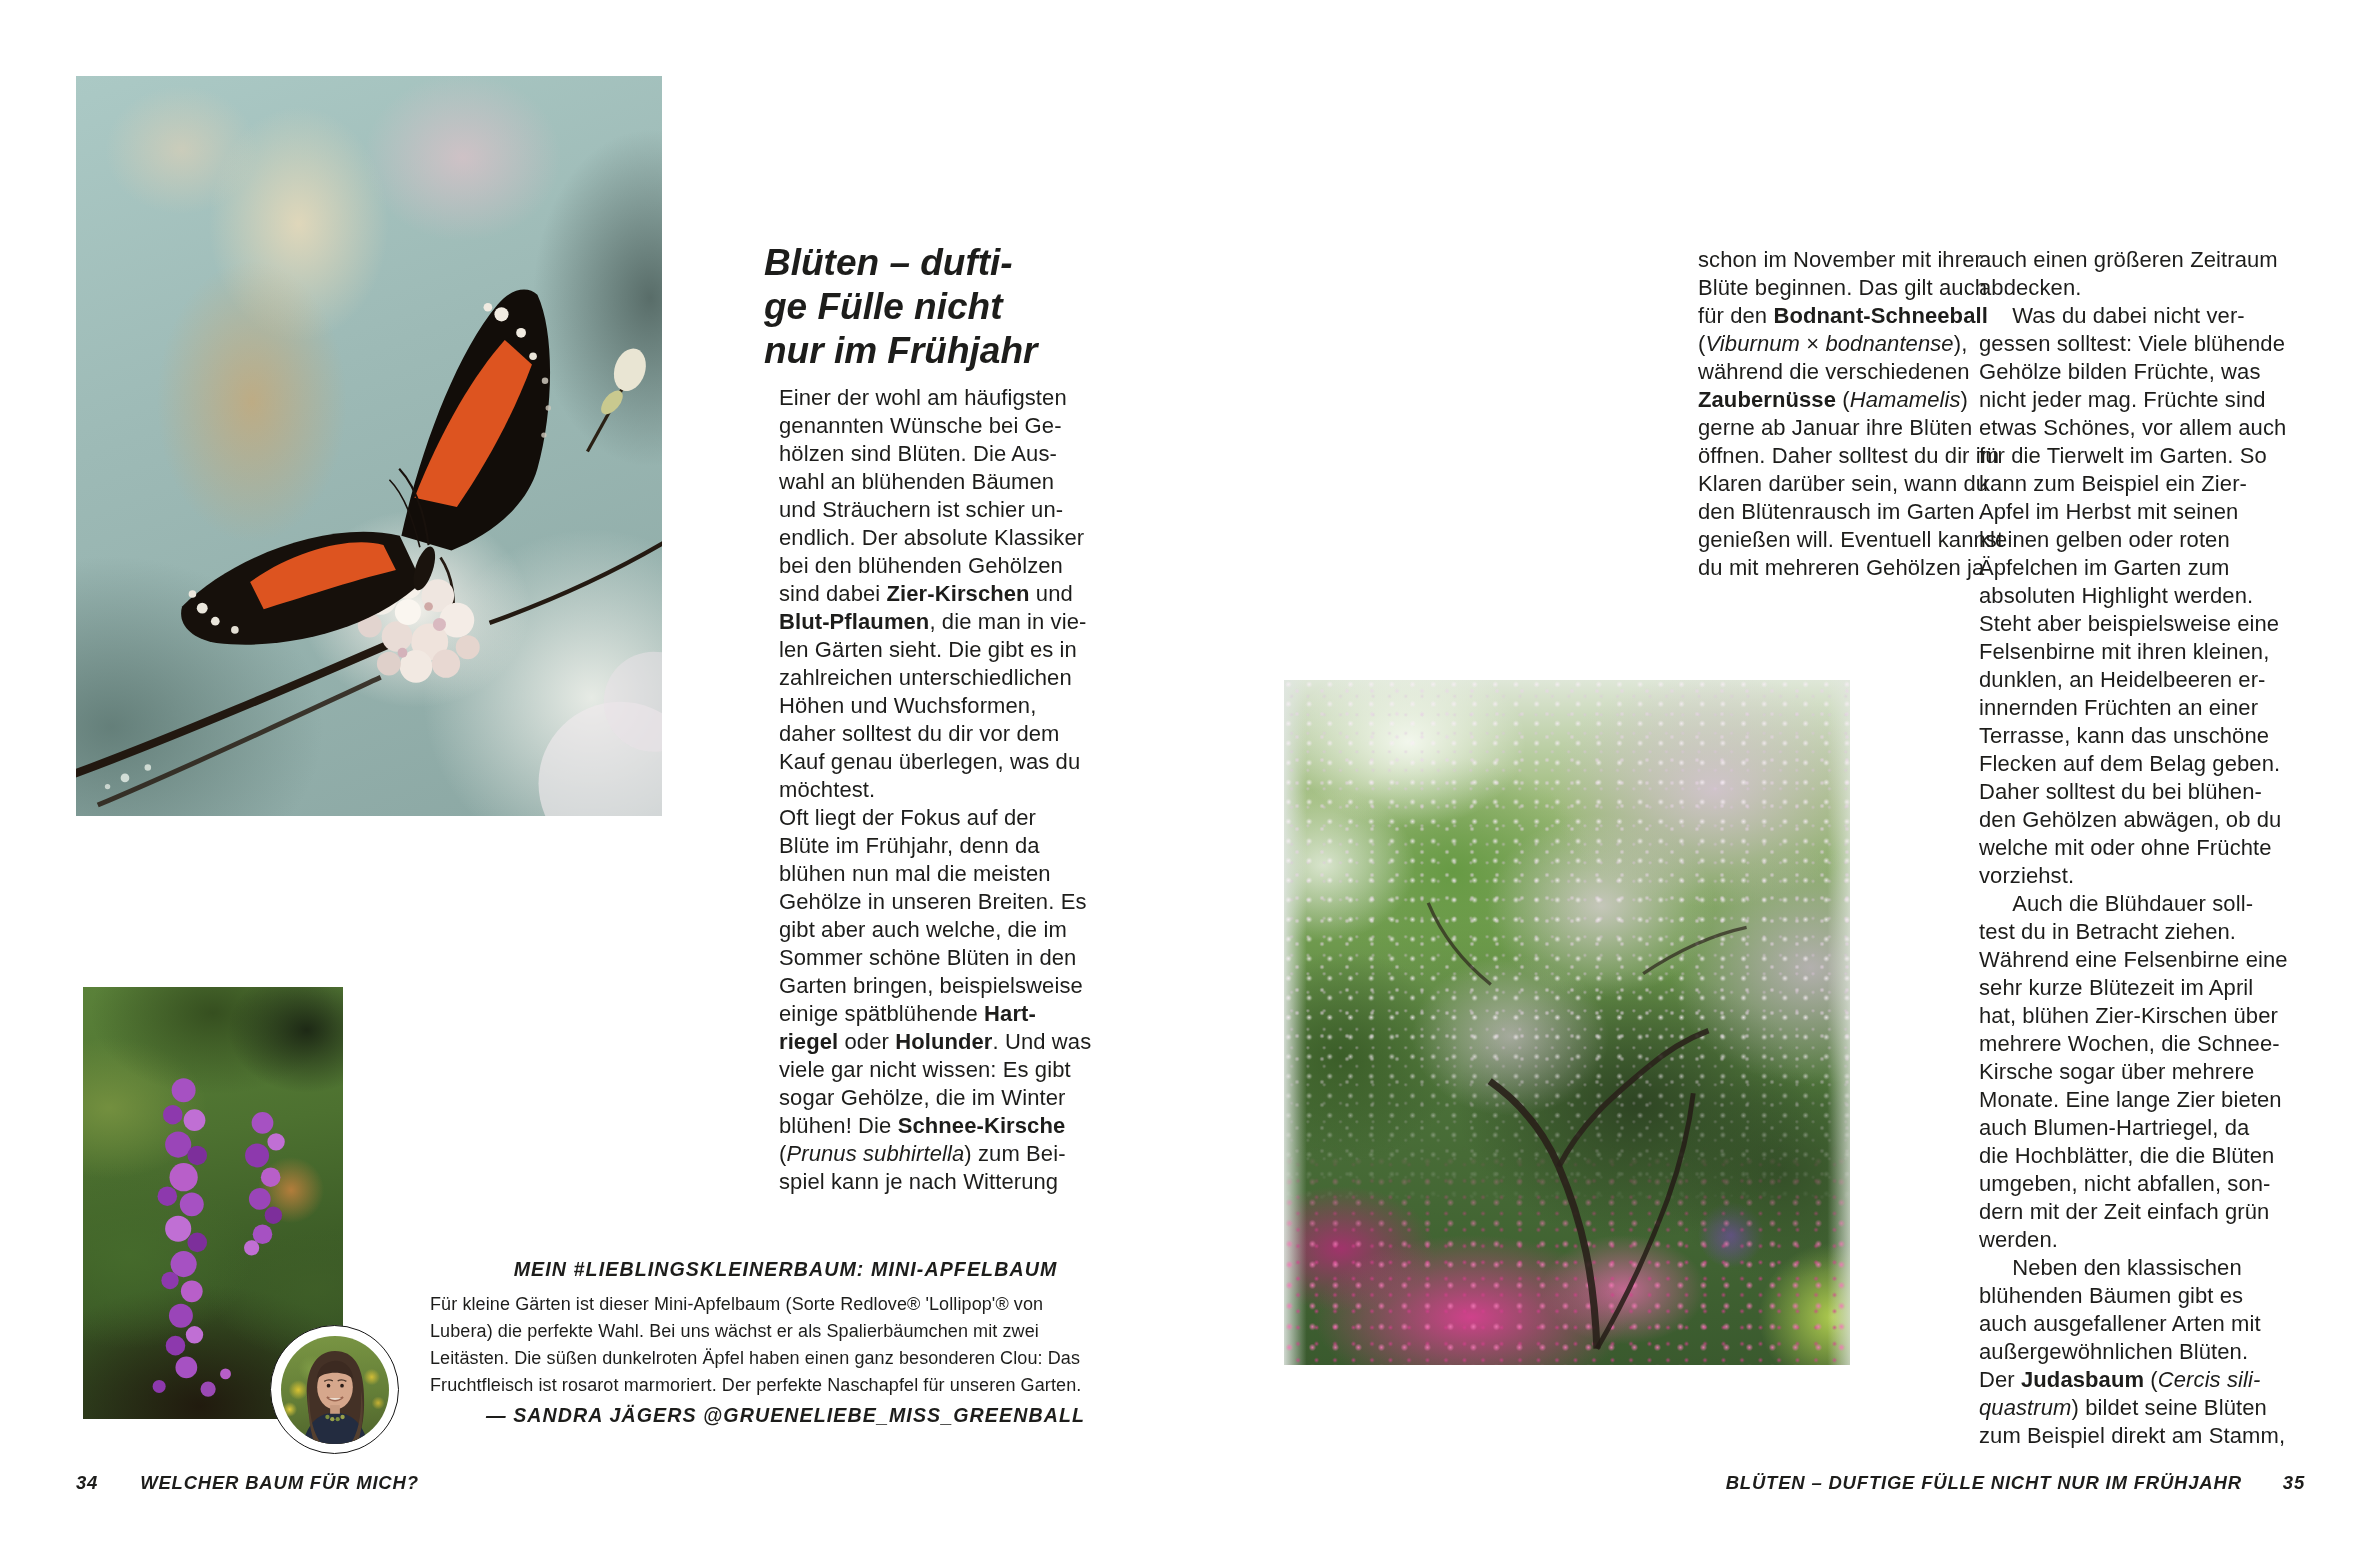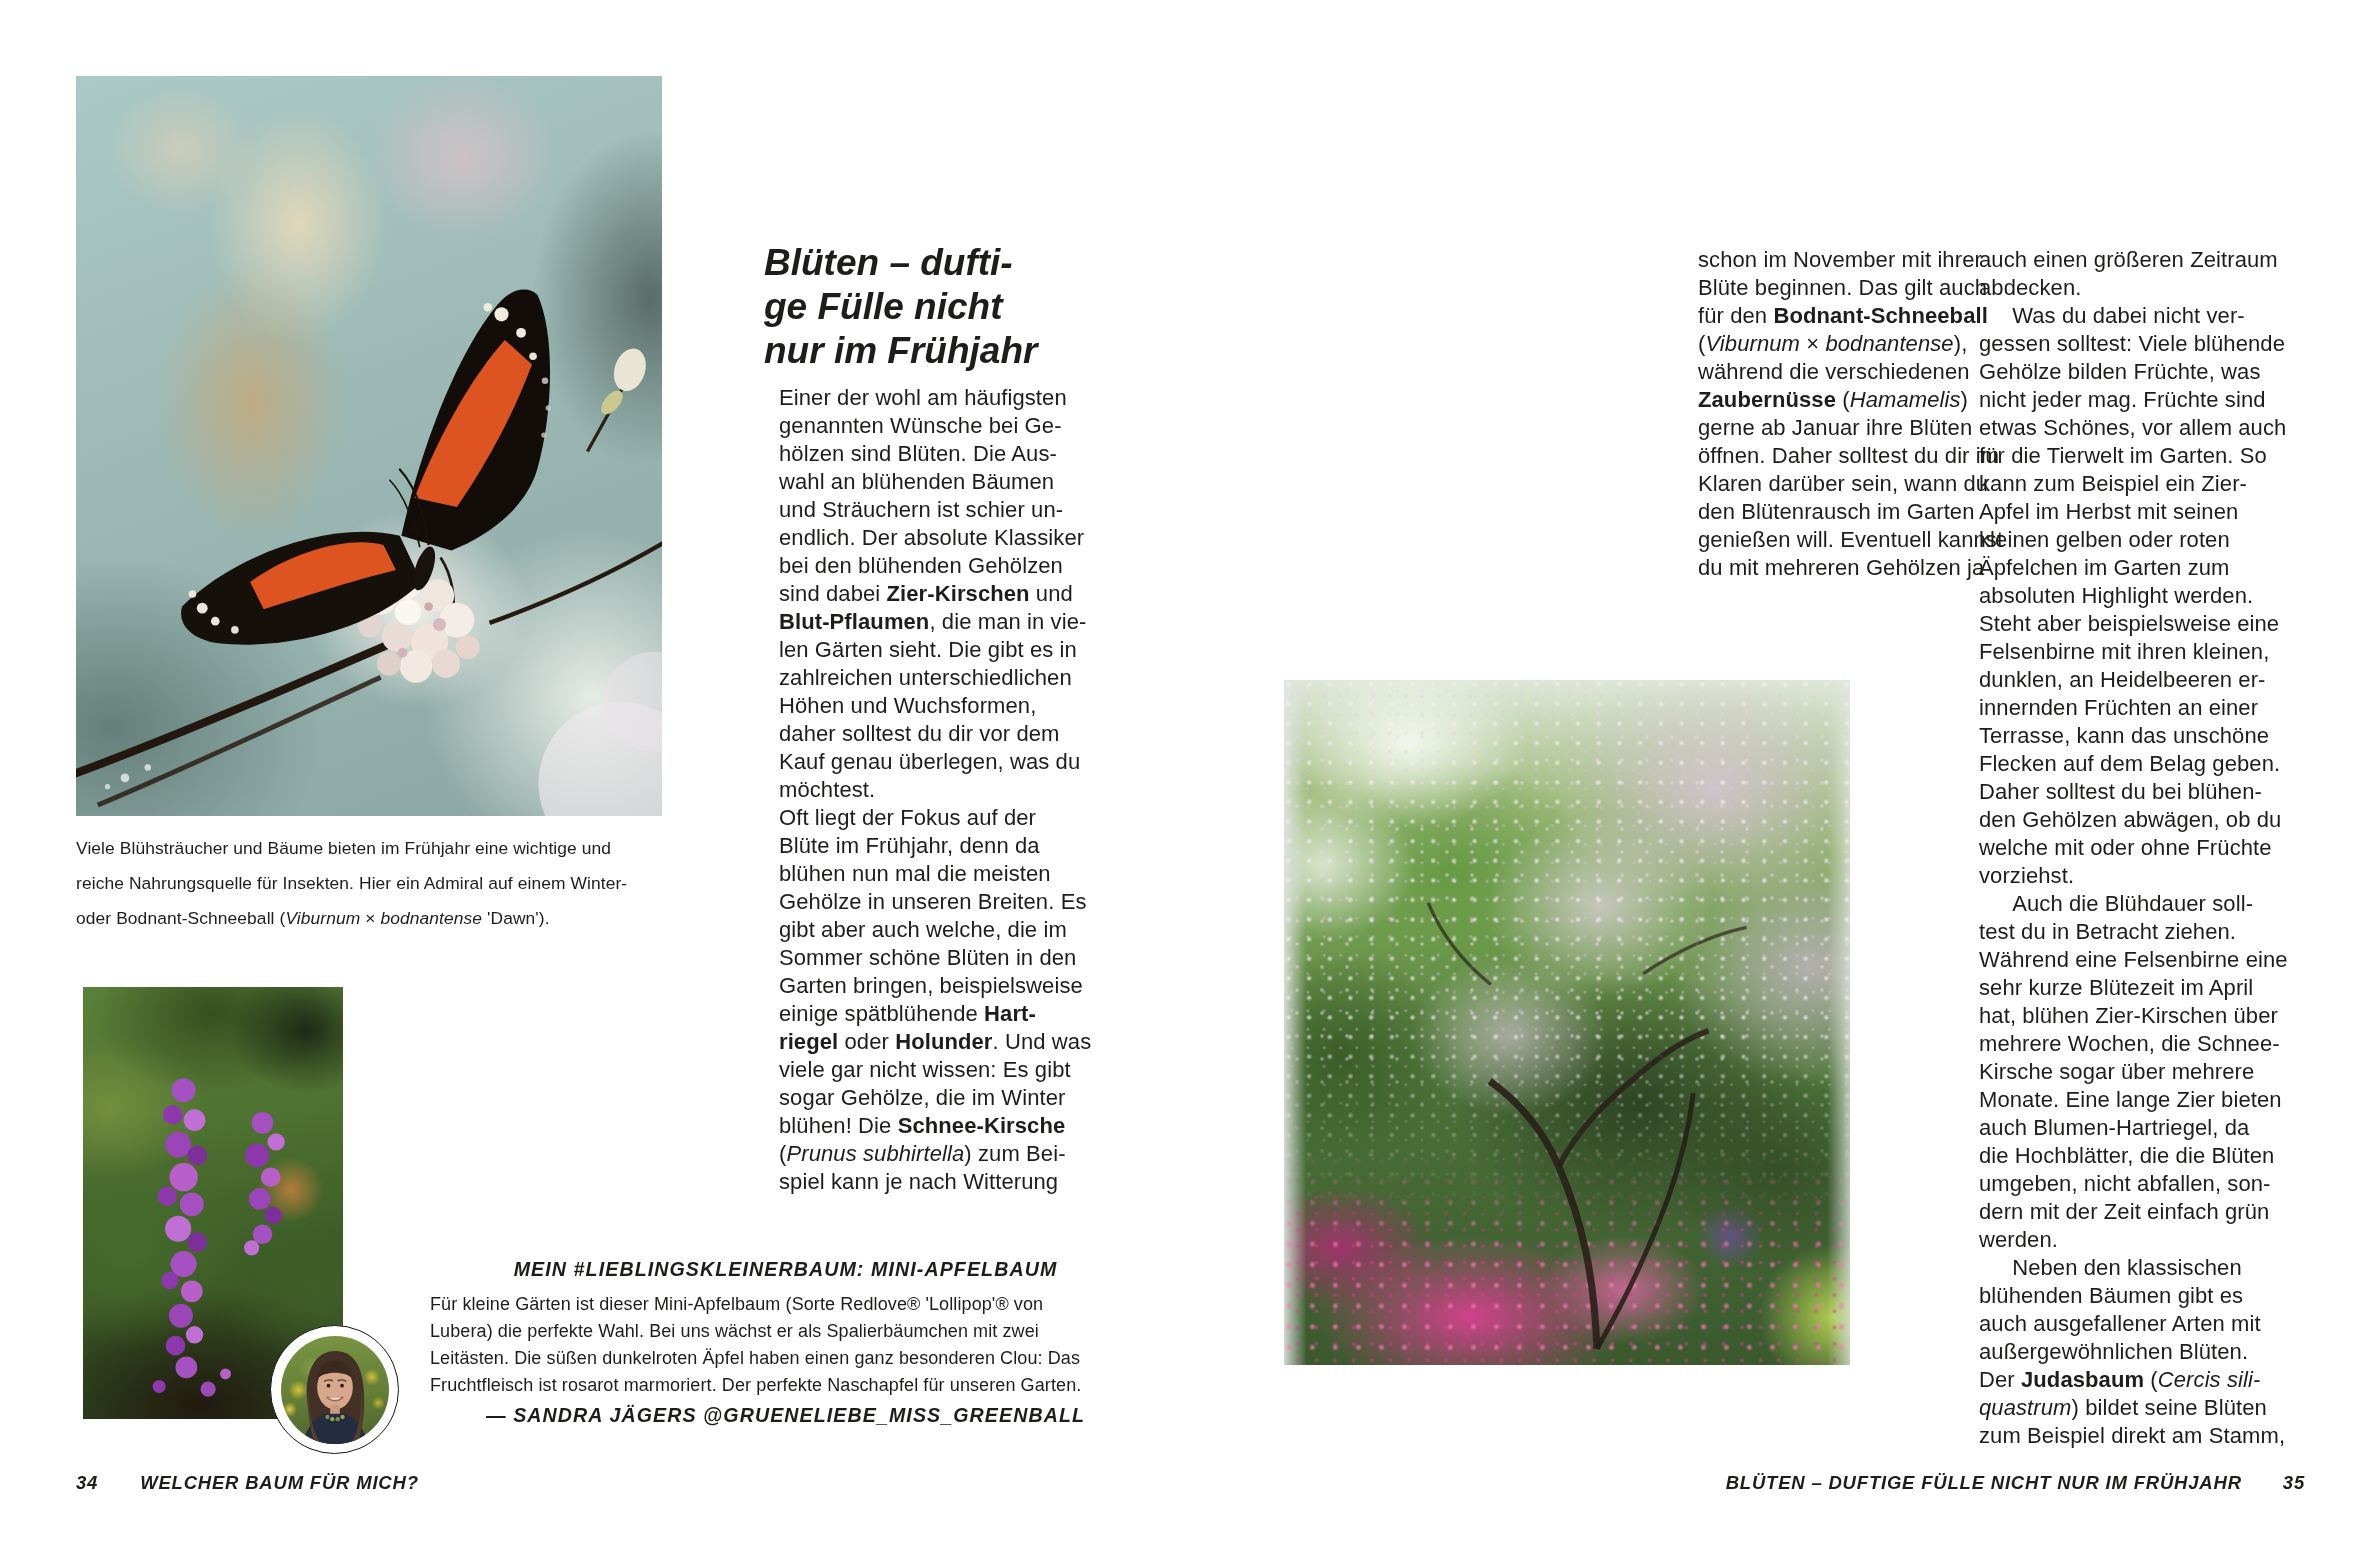--- a/index.html
+++ b/index.html
@@ -161,21 +161,20 @@
         <circle cx="862" cy="560" r="6" fill="#cfc9bd" opacity="0.85"></circle>
           <circle cx="868" cy="610" r="5" fill="#cfc9bd" opacity="0.8"></circle>
         <circle cx="860" cy="660" r="5" fill="#cfc9bd" opacity="0.8"></circle>
         <ellipse cx="640" cy="905" rx="16" ry="42" fill="#1a130d" transform="rotate(18 640 905)"></ellipse>
         <path d="M648,862 C640,800 622,752 594,722" stroke="#18110c" stroke-width="4" fill="none"></path>
         <path d="M632,866 C618,808 600,766 576,742" stroke="#18110c" stroke-width="3" fill="none"></path>
       </g>
     </svg>
   </figure>
 
-  <p class="caption hero-caption">Viele Blühsträucher und Bäume bieten im Frühjahr eine wichtige und<br>reiche Nahrungsquelle für Insekten. Hier ein Admiral auf einem Winter-<br>oder Bodnant-Schneeball (<i>Viburnum</i> × <i>bodnantense</i> 'Dawn').</p>
 
   <h1 class="headline">Blüten – dufti-
 ge Fülle nicht
 nur im Frühjahr</h1>
   <div class="bodycol col-mid">Einer der wohl am häufigsten<br>genannten Wünsche bei Ge-<br>hölzen sind Blüten. Die Aus-<br>wahl an blühenden Bäumen<br>und Sträuchern ist schier un-<br>endlich. Der absolute Klassiker<br>bei den blühenden Gehölzen<br>sind dabei <b>Zier-Kirschen</b> und<br><b>Blut-Pflaumen</b>, die man in vie-<br>len Gärten sieht. Die gibt es in<br>zahlreichen unterschiedlichen<br>Höhen und Wuchsformen,<br>daher solltest du dir vor dem<br>Kauf genau überlegen, was du<br>möchtest.<br>Oft liegt der Fokus auf der<br>Blüte im Frühjahr, denn da<br>blühen nun mal die meisten<br>Gehölze in unseren Breiten. Es<br>gibt aber auch welche, die im<br>Sommer schöne Blüten in den<br>Garten bringen, beispielsweise<br>einige spätblühende <b>Hart-</b><br><b>riegel</b> oder <b>Holunder</b>. Und was<br>viele gar nicht wissen: Es gibt<br>sogar Gehölze, die im Winter<br>blühen! Die <b>Schnee-Kirsche</b><br>(<i>Prunus subhirtella</i>) zum Bei-<br>spiel kann je nach Witterung</div>
 
   <figure class="photo clematis-photo">
     <svg viewBox="0 0 478 795" preserveAspectRatio="none">
       <g>
         <circle cx="185" cy="190" r="22" fill="#a651c2"></circle>

